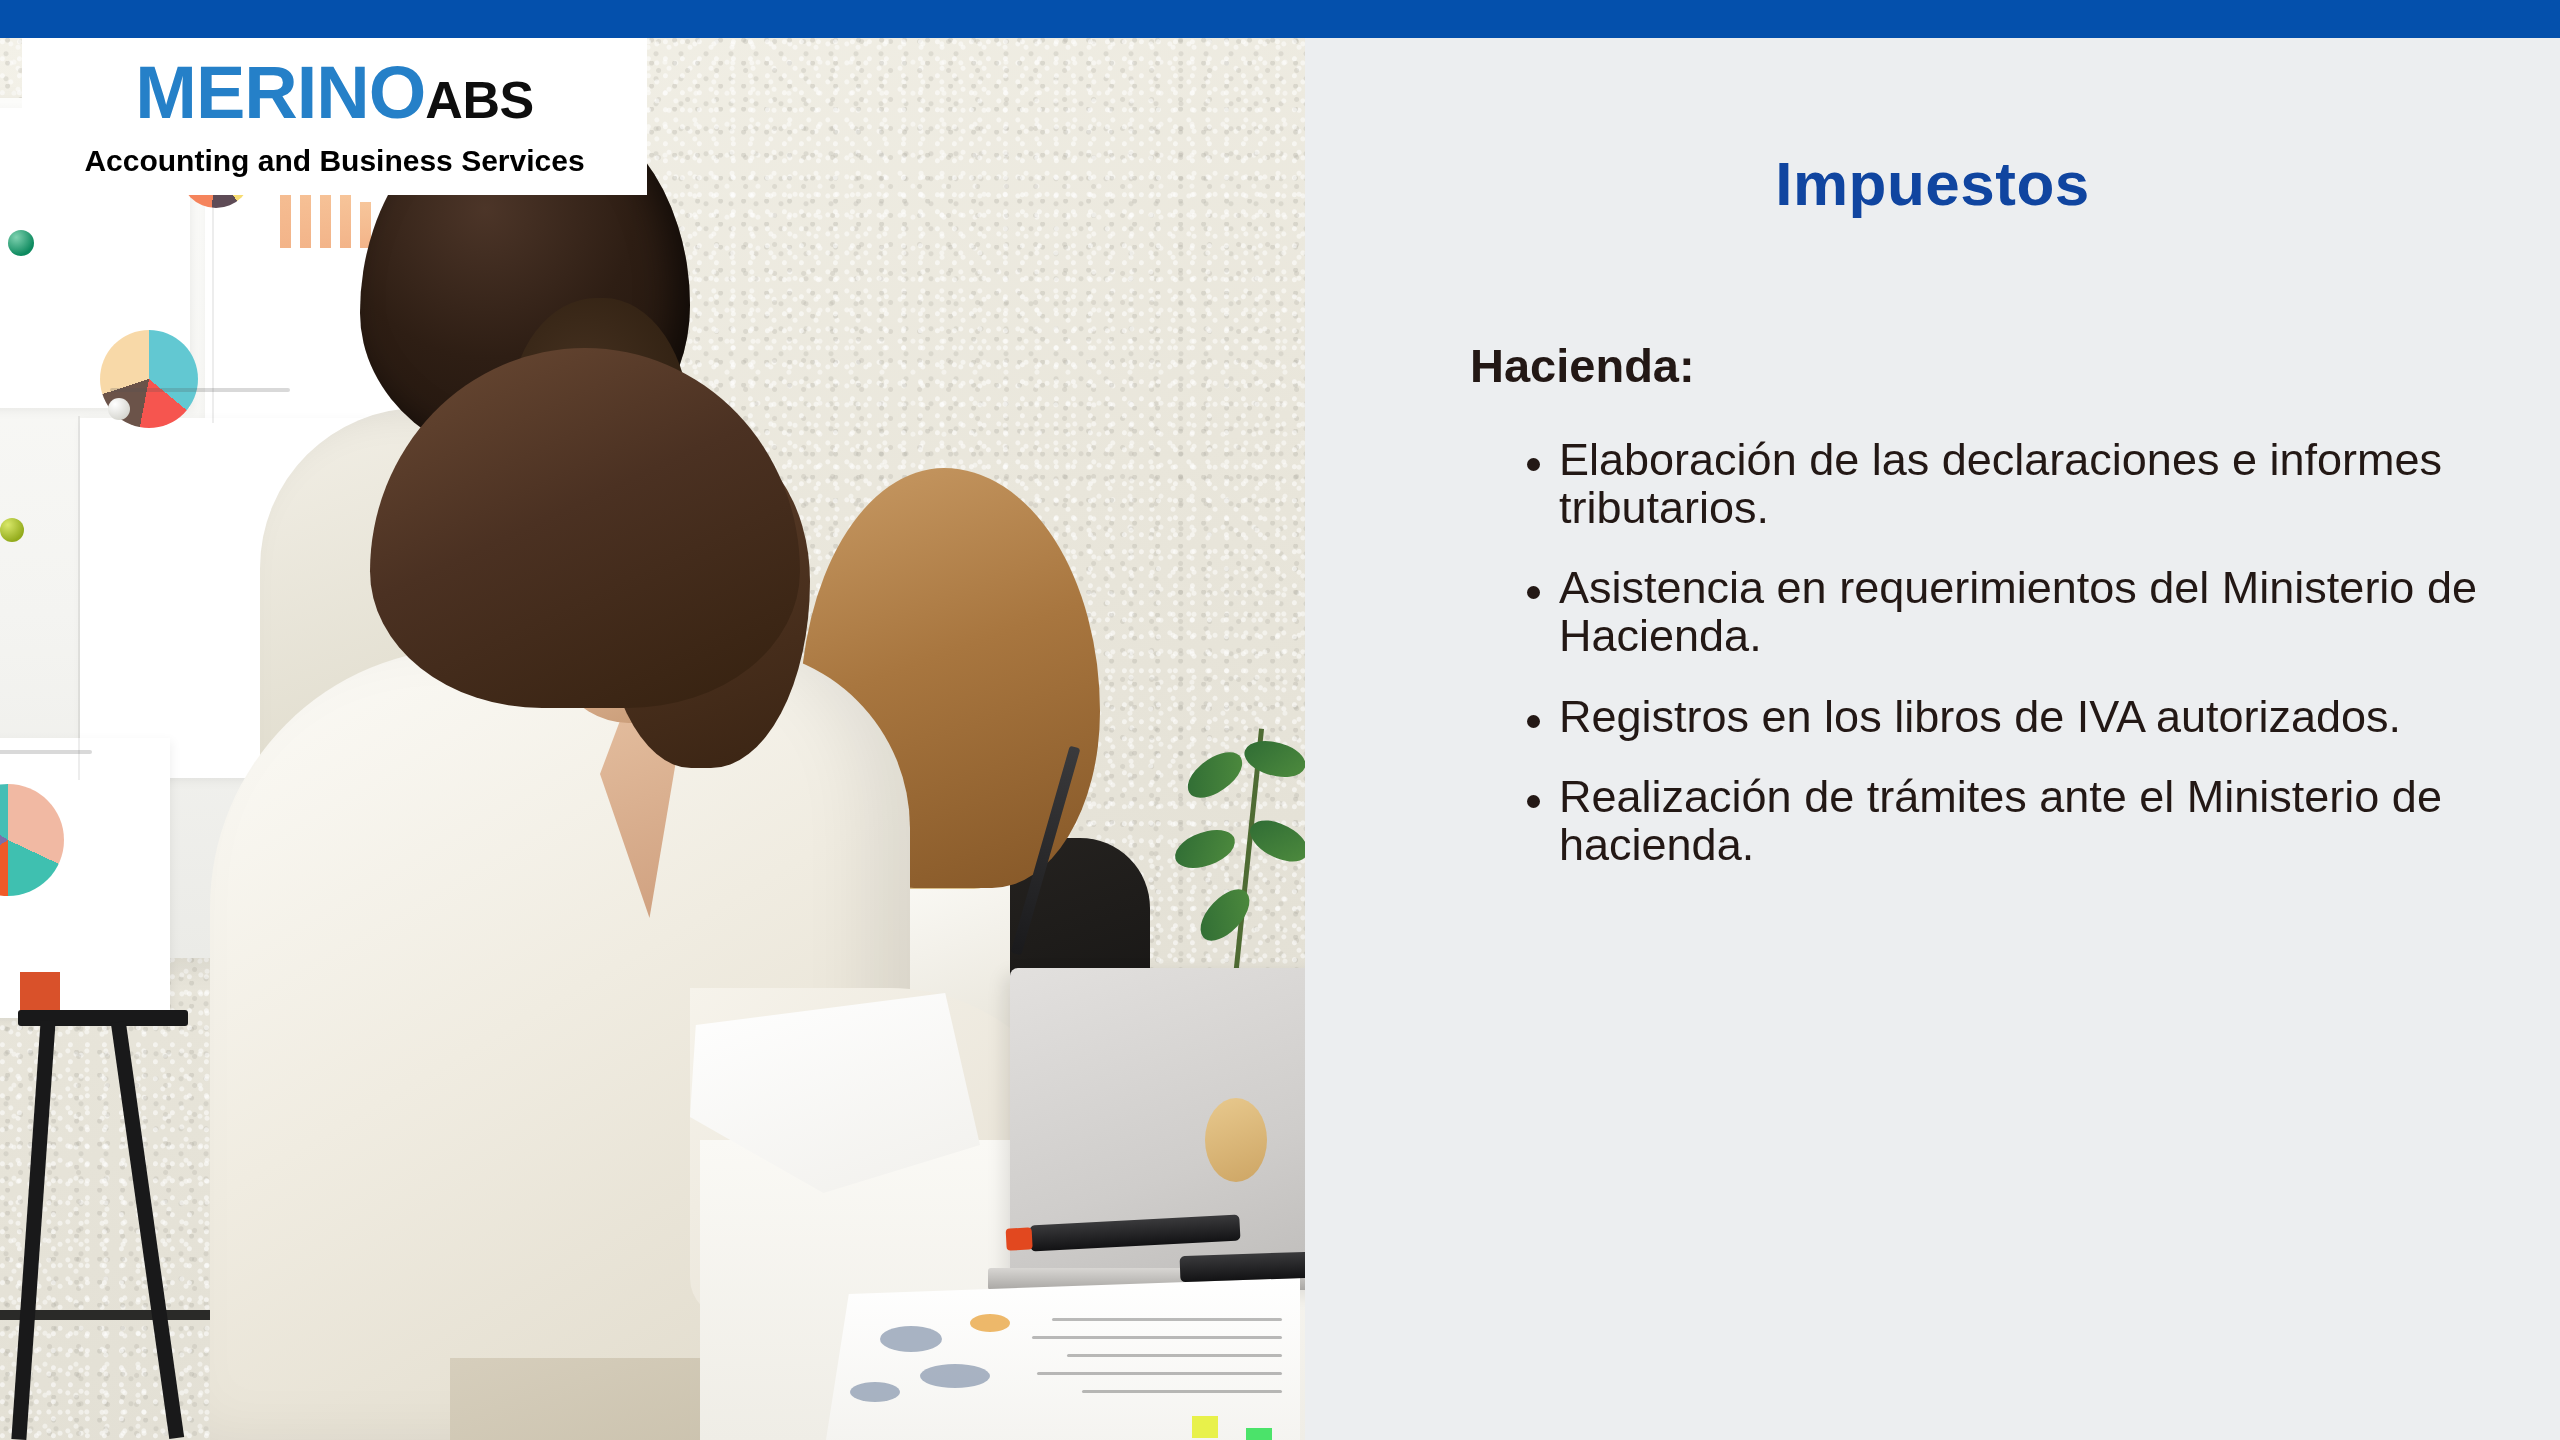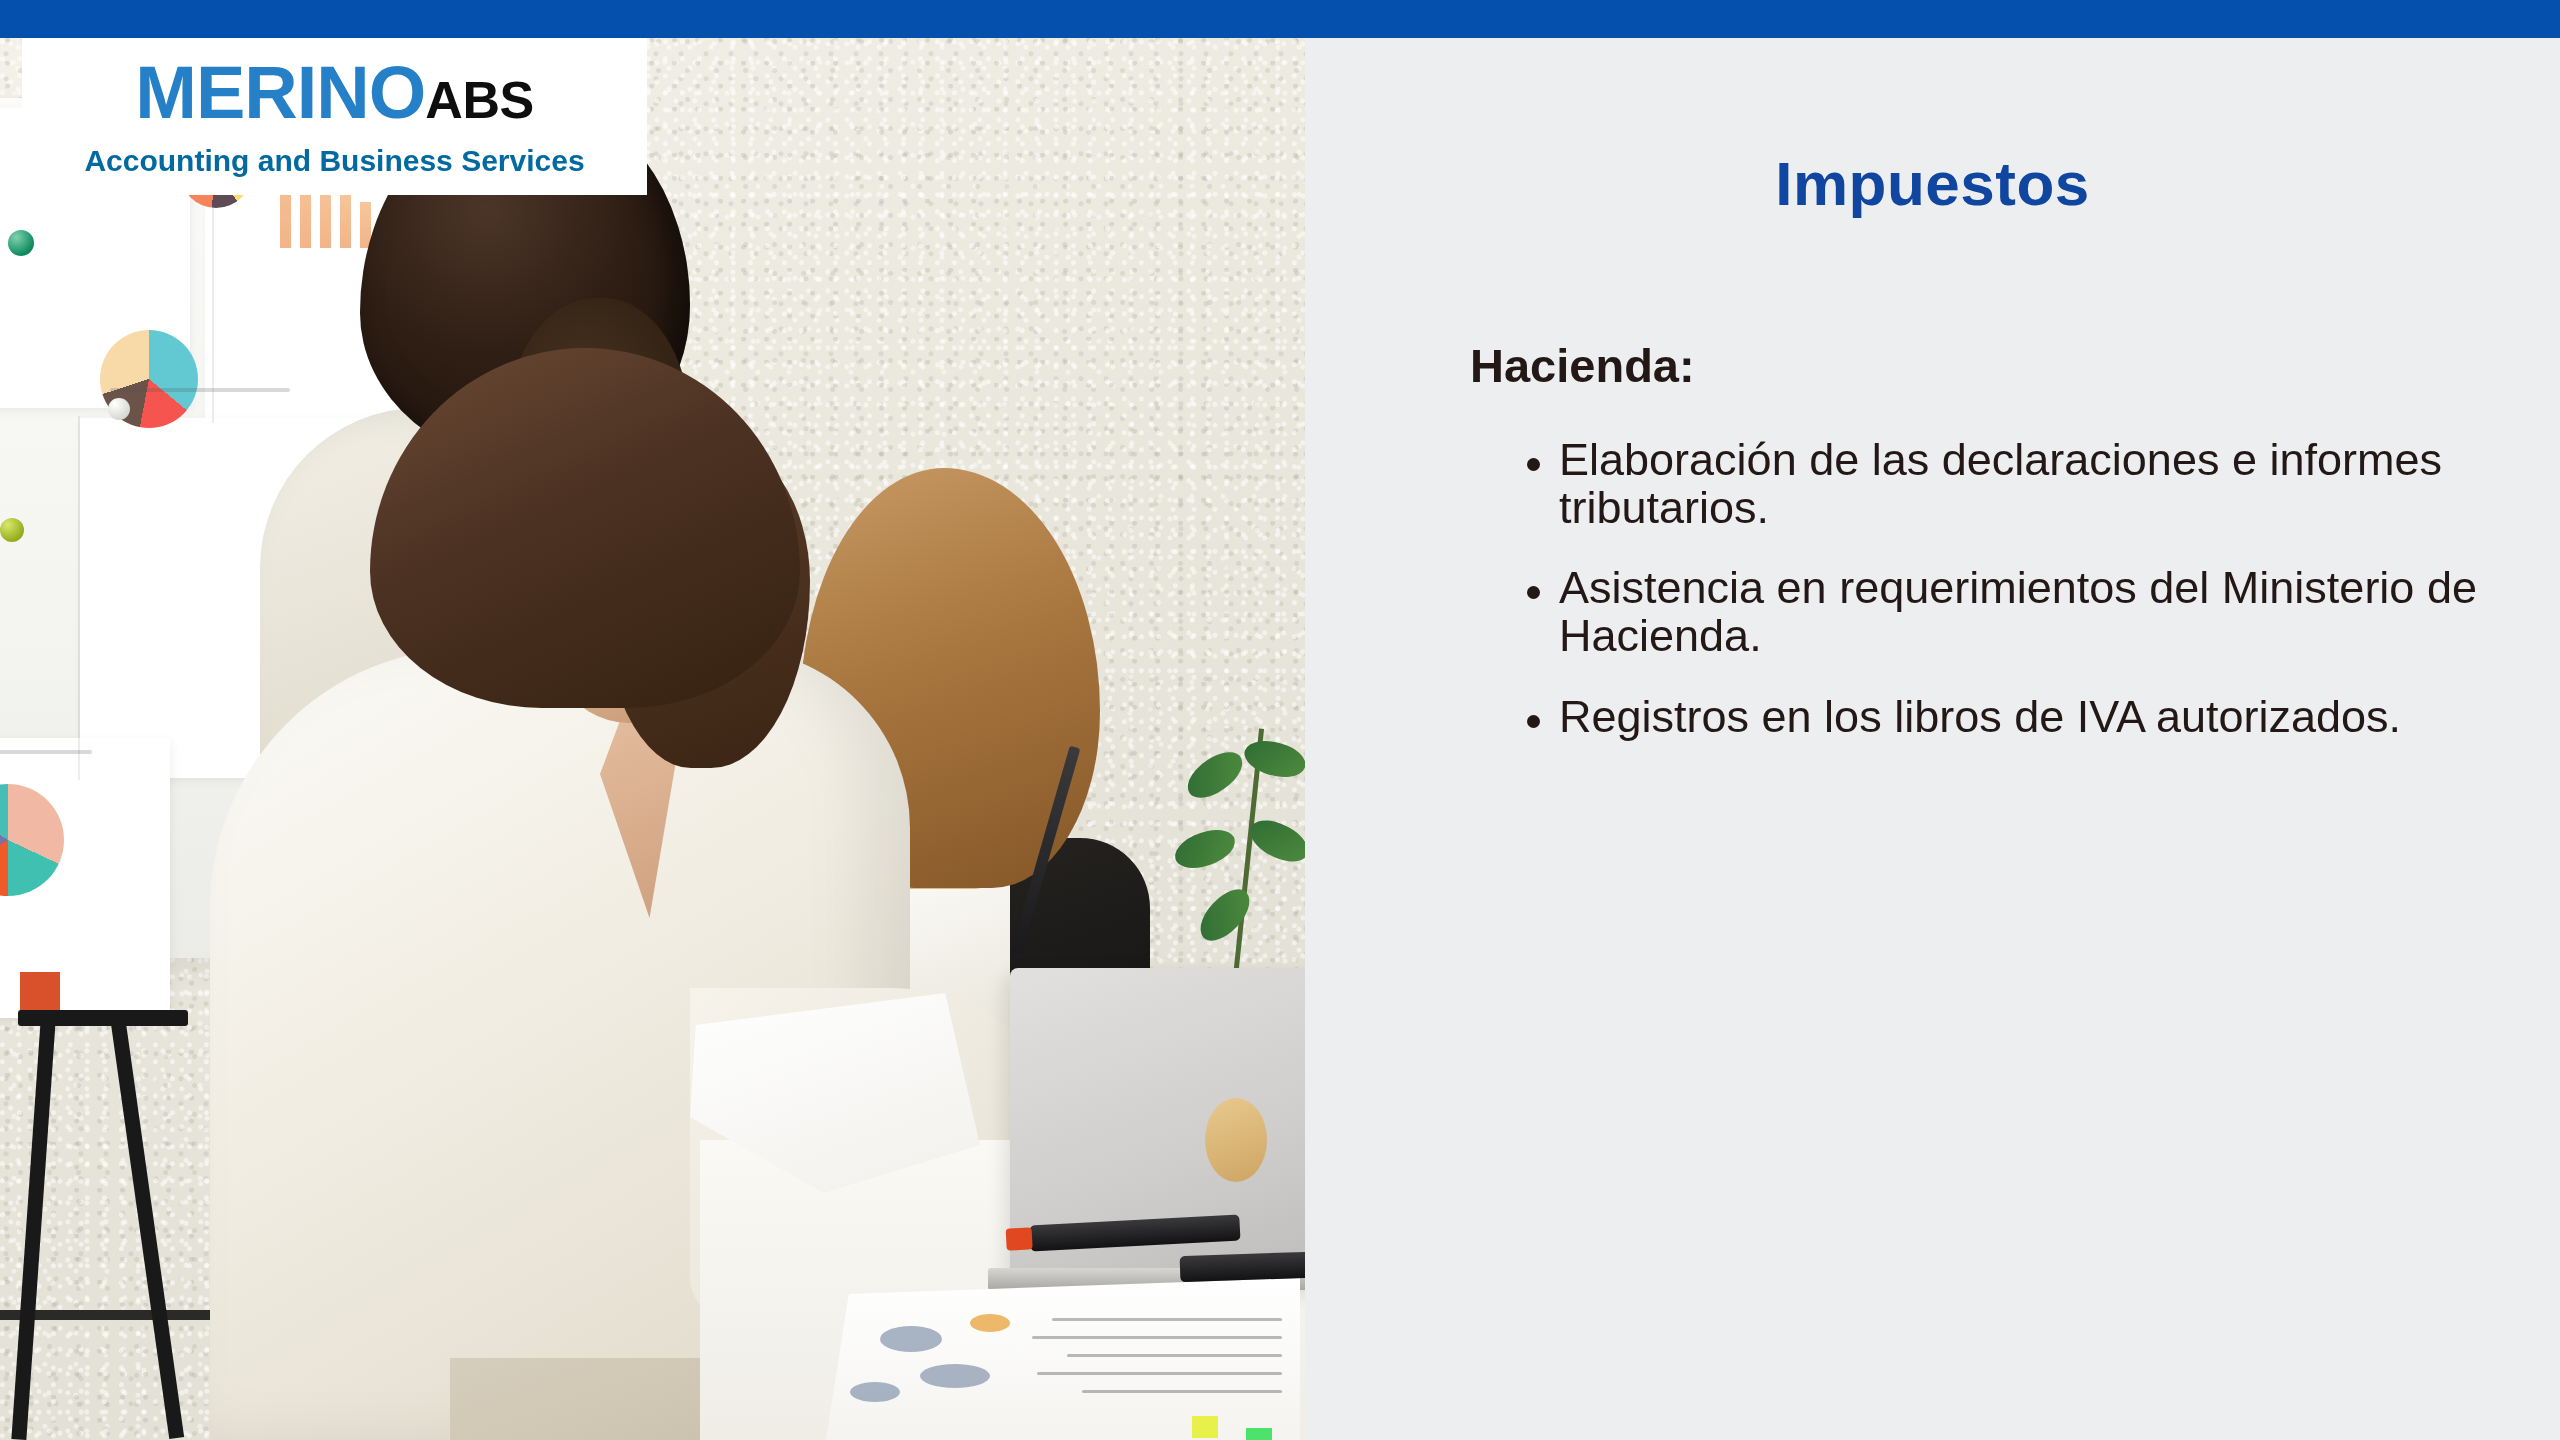--- a/index.html
+++ b/index.html
@@ -392,31 +392,32 @@
     <div class="marker m2"></div>
     <div class="sticky y"></div>
     <div class="sticky g"></div>
 
     <div style="position:absolute; left:22px; top:0px; width:625px; height:157px; background:#FFFFFF; z-index:32;
                 display:flex; flex-direction:column; justify-content:center; align-items:center; padding:24px 0;">
       <div style="display:flex; align-items:baseline; line-height:1;">
         <span style="font-size:74px; font-weight:bold; color:#2580C8; letter-spacing:-1px;">MERINO</span>
         <span style="font-size:52px; font-weight:bold; color:#0E0E0E; letter-spacing:-.5px;">ABS</span>
       </div>
-      <div style="font-size:30px; font-weight:bold; color:#0369a1; margin-top:14px;">Accounting and Business Services</div>
+      <div style="font-size:30px; font-weight:bold; color:#000000; margin-top:14px;">Accounting and Business Services</div>
     </div>
   </div>
 
   <div class="content">
 
     <div class="slide-title">Impuestos</div>
 
     <div class="includes-label">Hacienda:</div>
 
     <ul class="bullets">
       <li>Elaboración de las declaraciones e informes tributarios.</li>
       <li>Asistencia en requerimientos del Ministerio de Hacienda.</li>
       <li>Registros en los libros de IVA autorizados.</li>
+      <li class="tight">Realización de trámites ante el Ministerio de hacienda.</li>
     </ul>
 
   </div>
 
 </div>
 
 </body></html>

